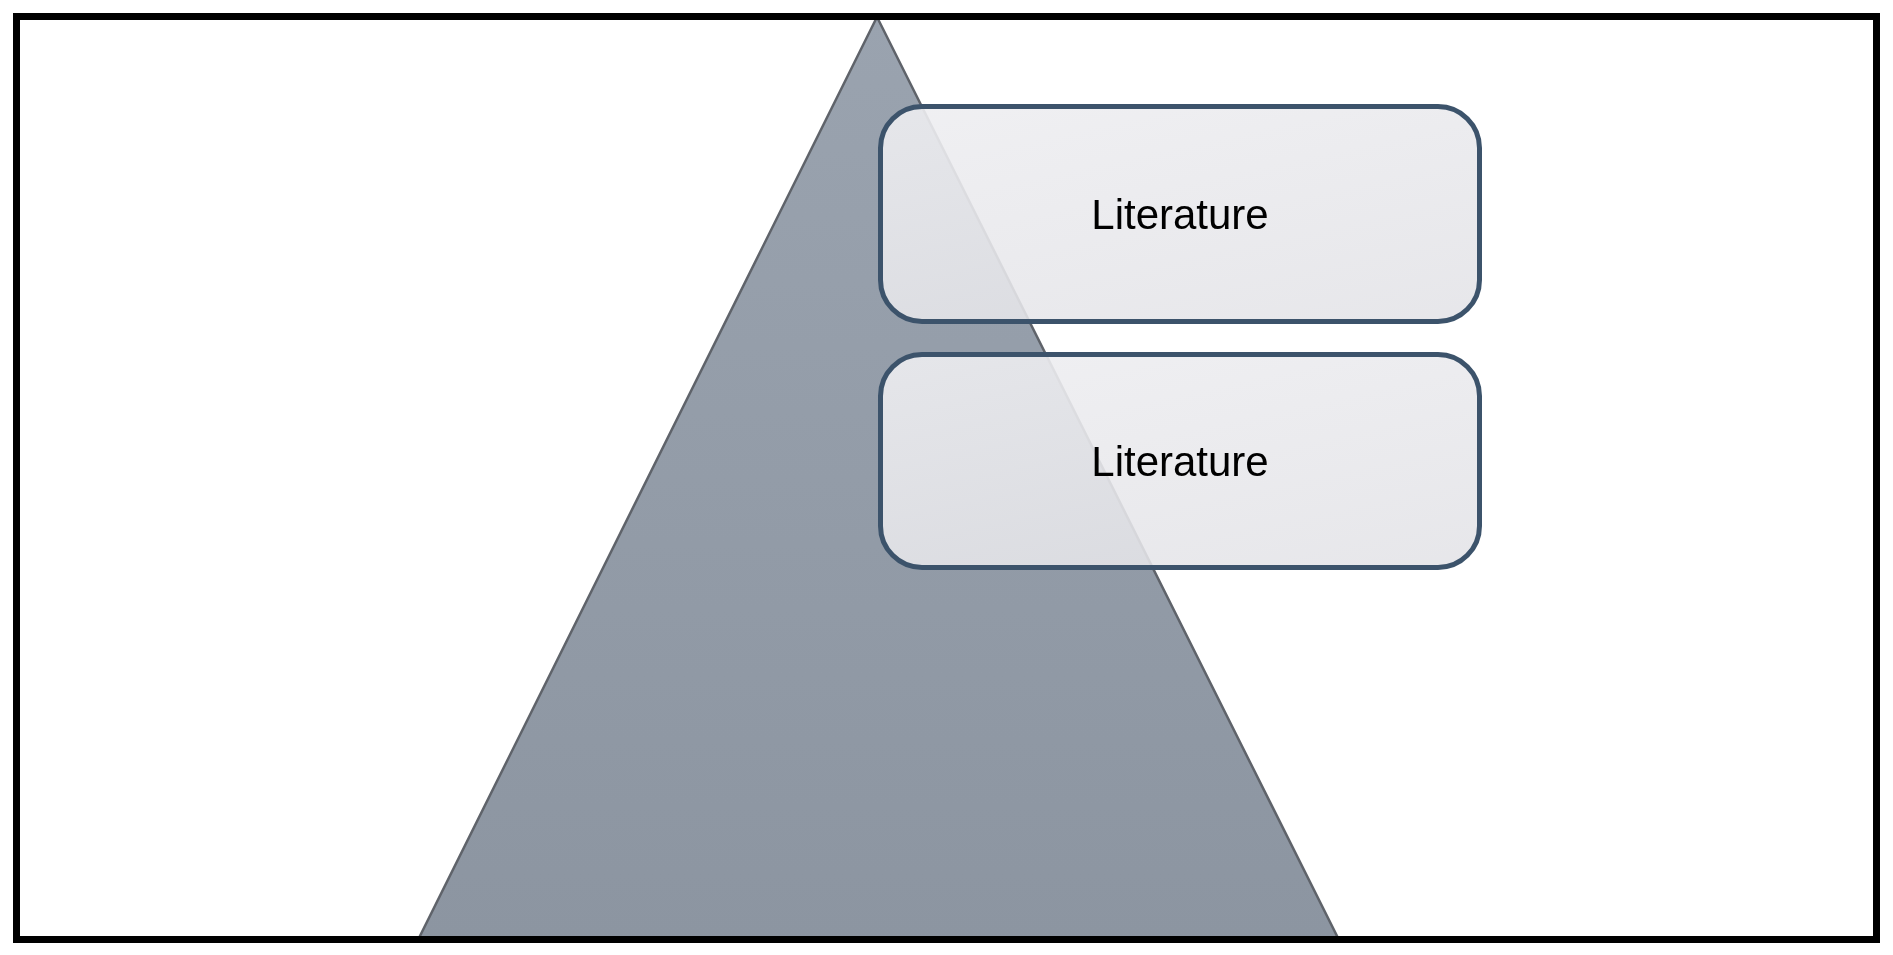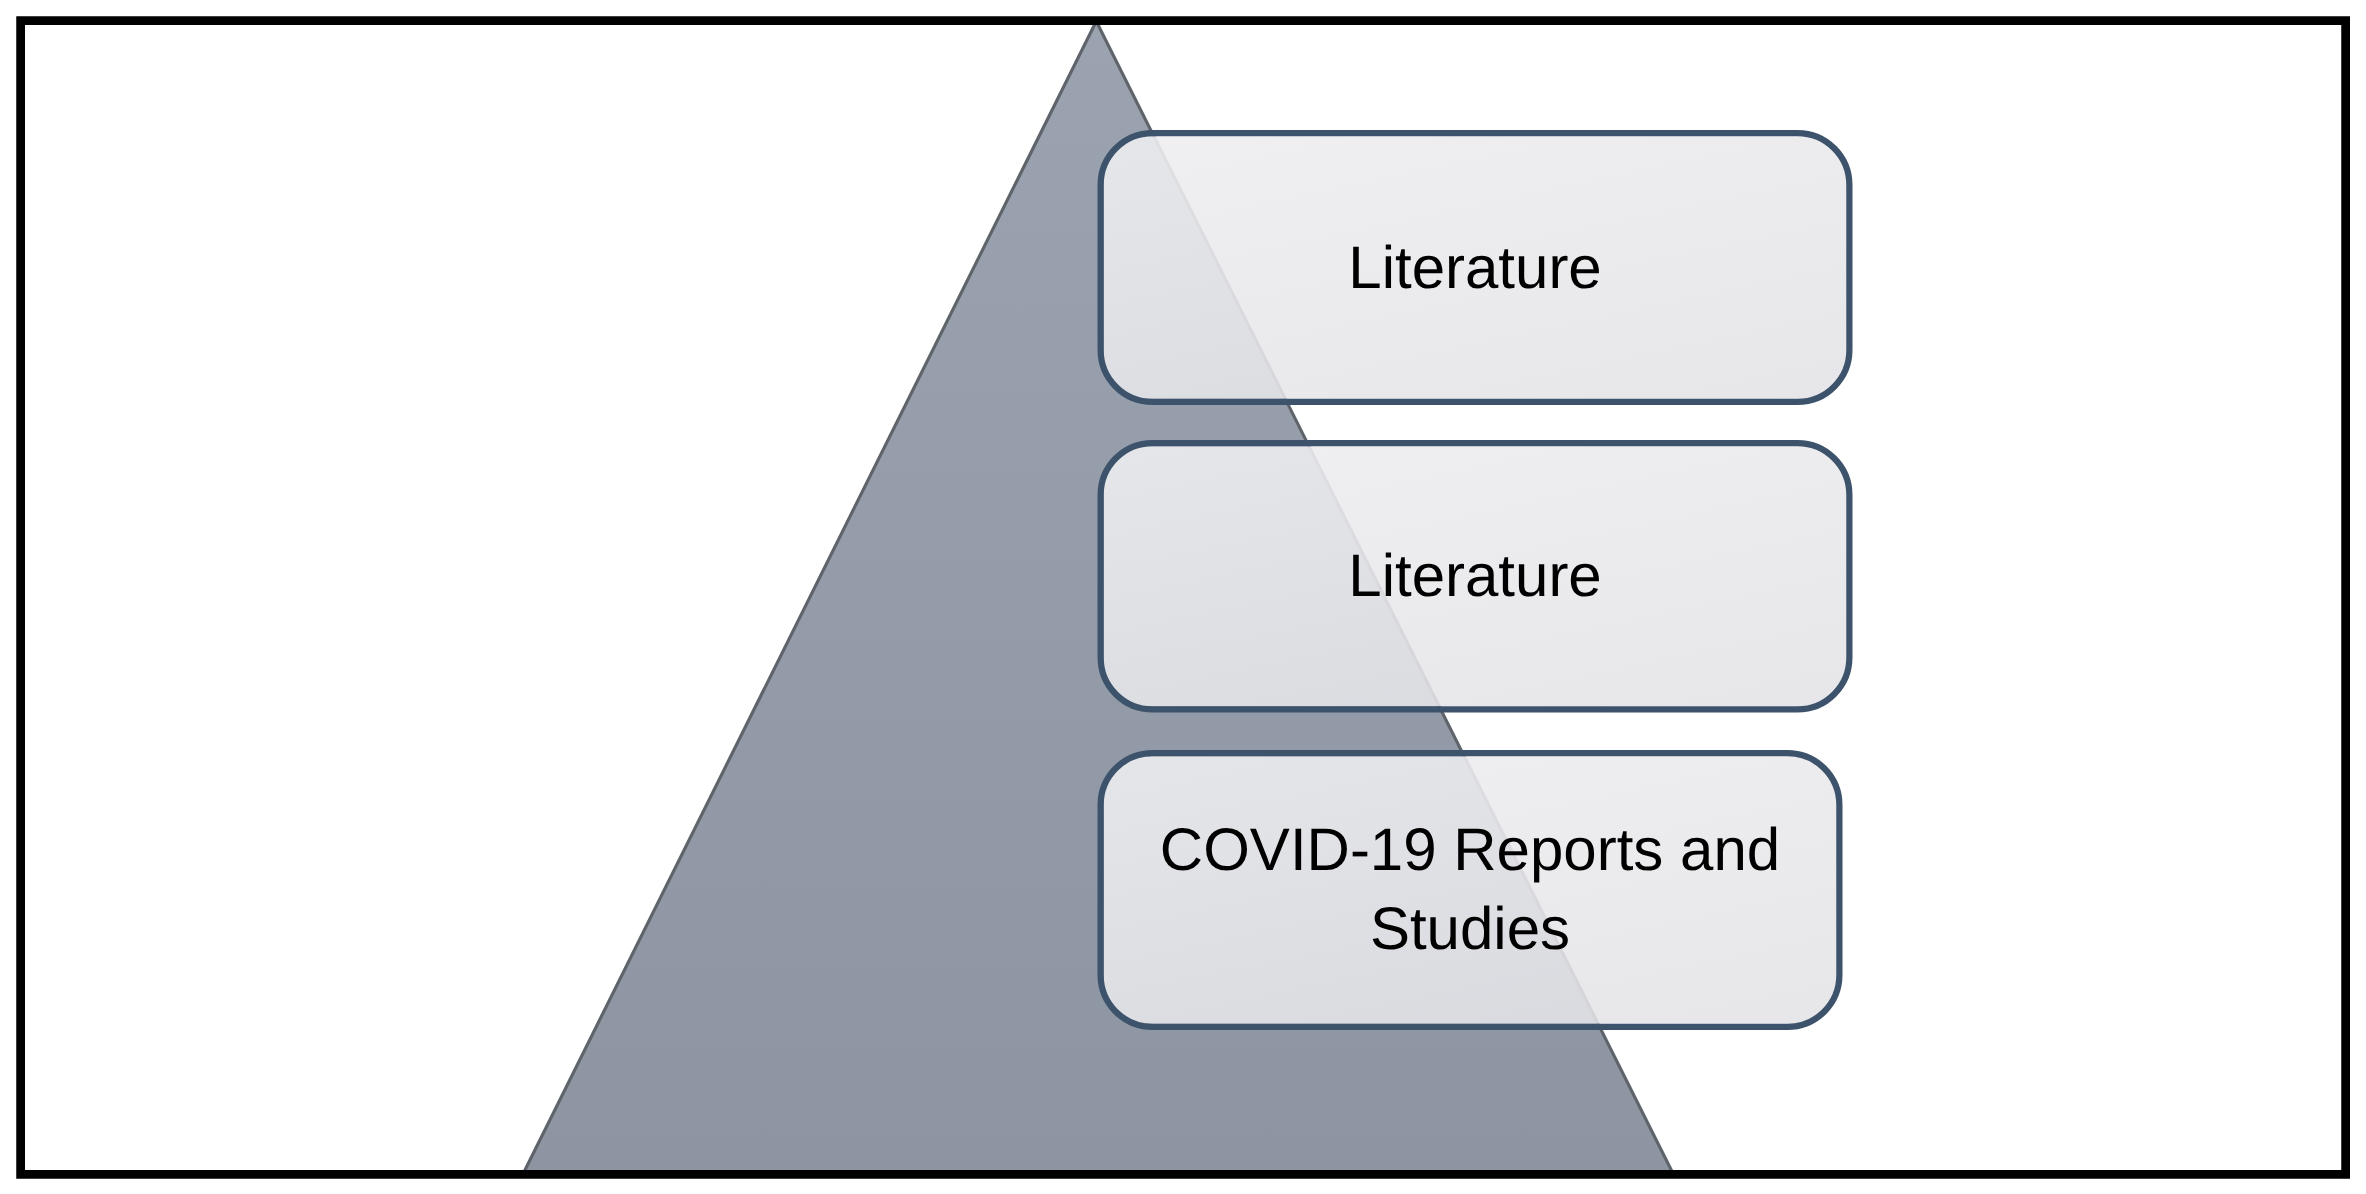--- a/index.html
+++ b/index.html
@@ -42,21 +42,21 @@
     left: 878px;
     box-sizing: border-box;
     border: 5px solid #3C536B;
     border-radius: 44px;
     background: linear-gradient(168deg, rgba(238,238,241,0.90) 0%, rgba(227,227,231,0.87) 100%);
     display: flex;
     align-items: center;
     justify-content: center;
     text-align: center;
     color: #000000;
-    font-size: 48px;
+    font-size: 42px;
     line-height: 63px;
     padding: 0 18px;
     z-index: 2;
   }
   .box-1 { top: 104px; width: 604px; height: 220px; }
   .box-2 { top: 352px; width: 604px; height: 218px; }
   .box-3 { top: 600px; width: 596px; height: 224px; }
   .level-label { display: block; }
 </style>
 </head>
@@ -75,19 +75,16 @@
   </svg>
 
   <div class="level-box box-1">
     <span class="level-label">Literature</span>
   </div>
 
   <div class="level-box box-2">
     <span class="level-label">Literature</span>
   </div>
 
-  <div class="level-box box-3">
-    <span class="level-label">COVID-19 Reports and Studies</span>
-  </div>
 
   <div class="frame"></div>
 
 </div>
 
 </body></html>

